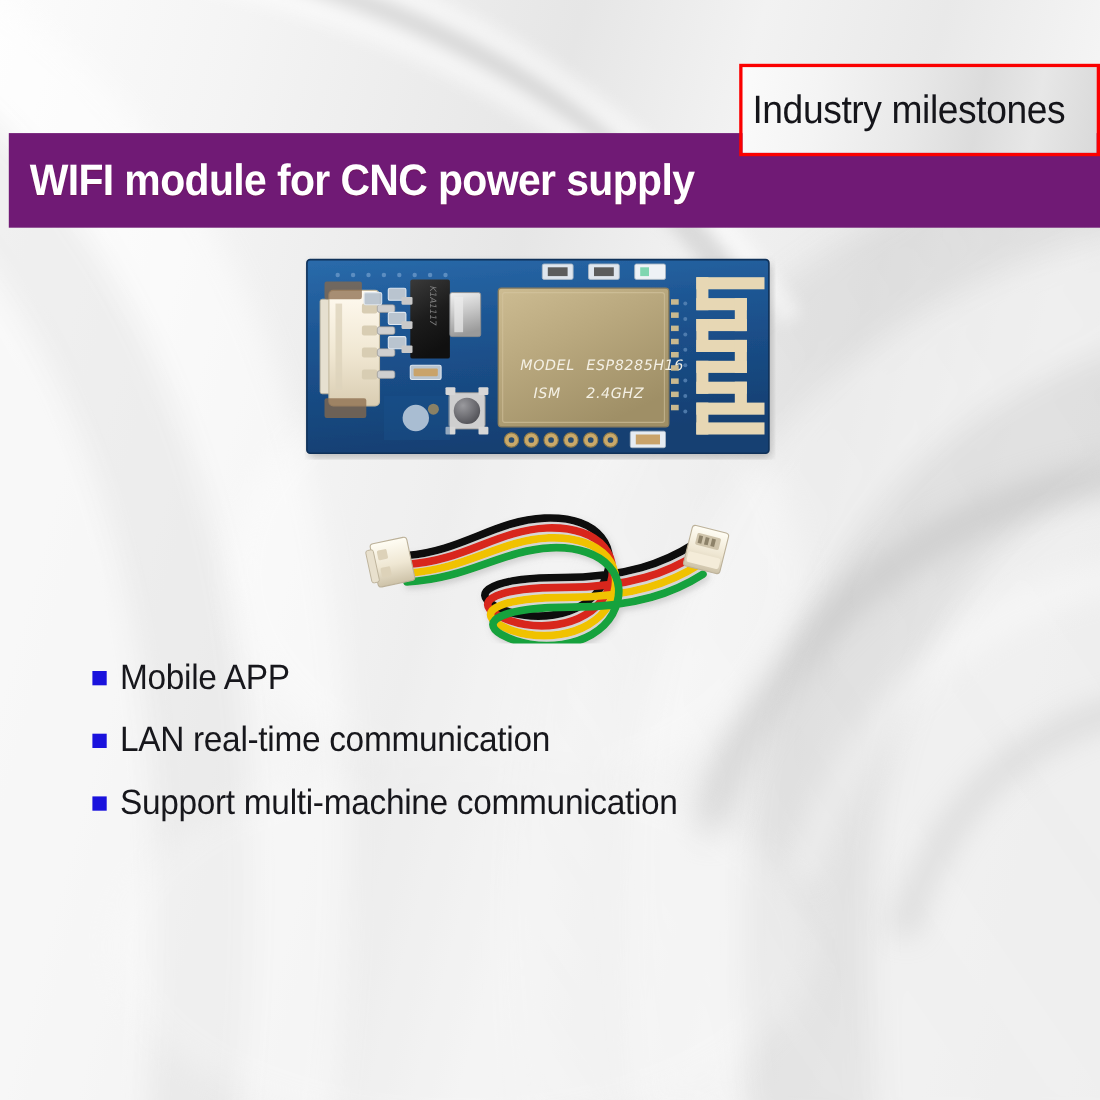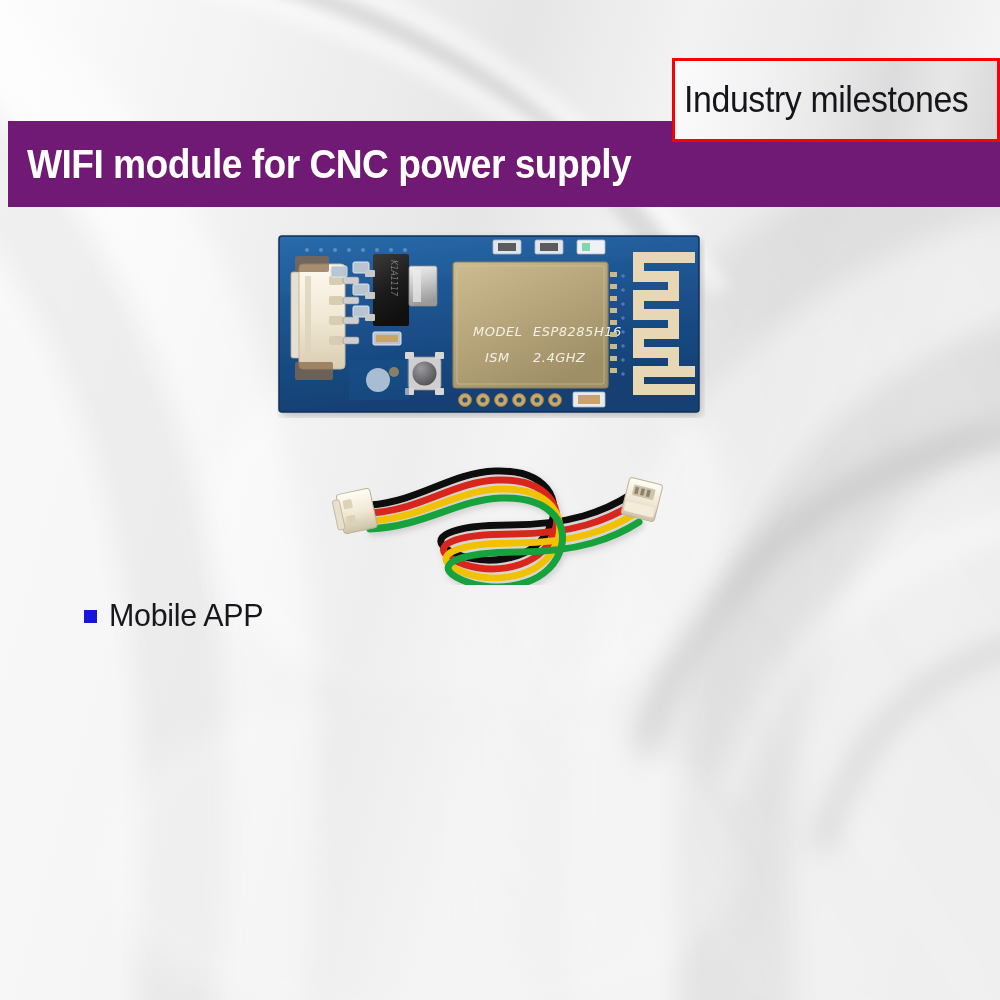--- a/index.html
+++ b/index.html
@@ -429,15 +429,23 @@
         <rect x="2" y="24" width="30" height="10" rx="2" fill="#f4ecd9"></rect>
       </g>
     </svg>
   </div>
 
   <div class="features">
     <div class="feature-item">
       <span class="feature-bullet"></span>
       <span class="feature-label">Mobile APP</span>
     </div>
+    <div class="feature-item">
+      <span class="feature-bullet"></span>
+      <span class="feature-label">LAN real-time communication</span>
+    </div>
+    <div class="feature-item">
+      <span class="feature-bullet"></span>
+      <span class="feature-label">Support multi-machine communication</span>
+    </div>
   </div>
 
 </div>
 
 </body></html>

